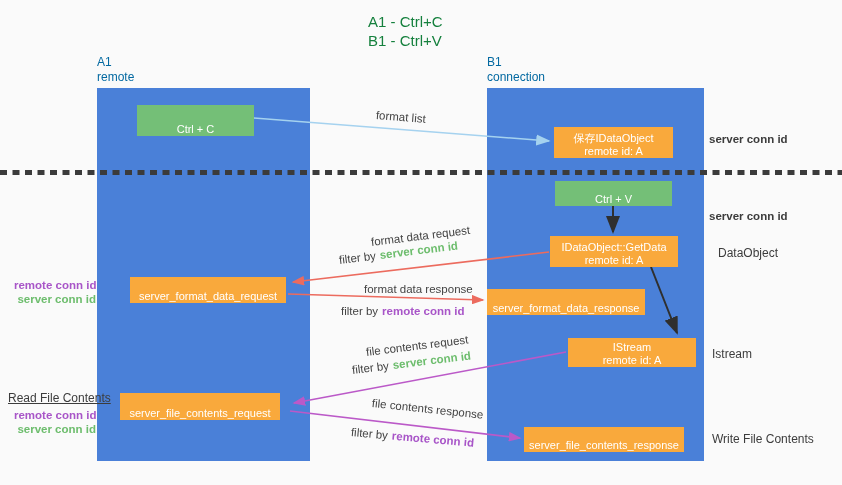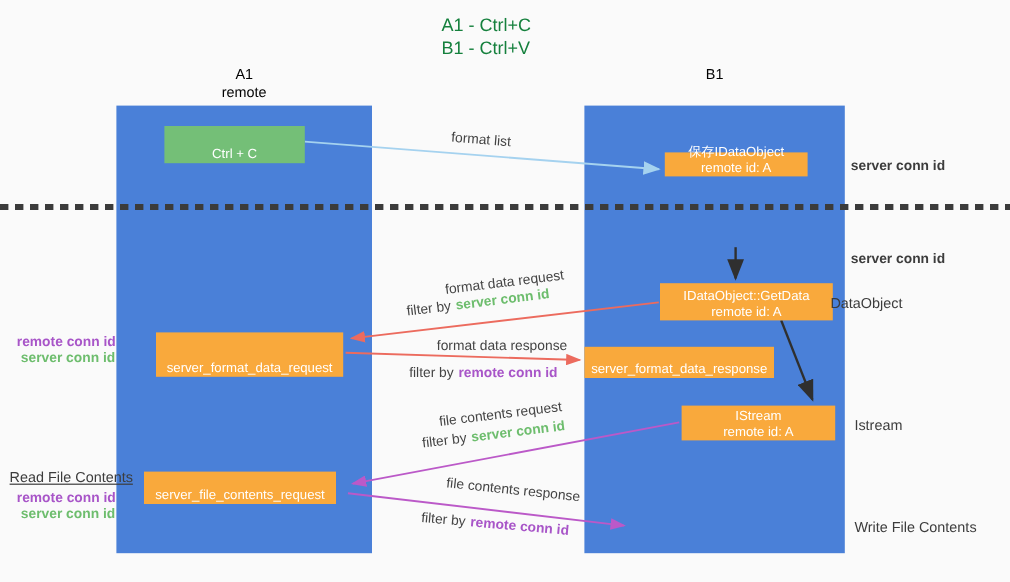--- a/index.html
+++ b/index.html
@@ -8,21 +8,21 @@
     --arrow-red:#ec6b5e; --arrow-purple:#bb59c8; --arrow-blue:#a5d2ef;
     --arrow-black:#2f2f2f; --dash-line:#3b3b3b;
   }
   html,body{margin:0;padding:0;}
   #canvas{
     position:relative;width:842px;height:485px;background:#fafafa;
     font-family:"Liberation Sans",sans-serif;overflow:hidden;color:#3c3c3c;
   }
   .abs{position:absolute;}
   .title{font-size:15px;line-height:19px;color:#15803d;}
-  .lane-header{text-align:center;font-size:12px;line-height:15px;color:#000000;}
+  .lane-header{font-size:12px;line-height:15px;color:#0369a1;}
   .lane{position:absolute;top:88px;height:373px;background:var(--lane-blue);}
   svg.layer{position:absolute;left:0;top:0;width:842px;height:485px;pointer-events:none;}
   .box{position:absolute;display:flex;flex-direction:column;align-items:center;justify-content:flex-end;
        color:#fff;font-size:11px;line-height:13px;text-align:center;box-sizing:border-box;}
   .bg-green{background:var(--box-green);}
   .bg-orange{background:var(--box-orange);}
   .lbl{position:absolute;font-size:11.5px;color:#444;white-space:nowrap;transform-origin:left center;}
   .green-b{color:var(--green-text);font-weight:bold;}
   .purple-b{color:var(--purple-text);font-weight:bold;}
   .filter span + span{margin-left:4px;}
@@ -42,20 +42,21 @@
     <div>A1 - Ctrl+C</div>
     <div>B1 - Ctrl+V</div>
   </div>
 
   <div class="abs lane-header" style="left:97px;top:55px;width:213px;">
     <div>A1</div>
     <div>remote</div>
   </div>
   <div class="abs lane-header" style="left:487px;top:55px;width:217px;">
     <div>B1</div>
+    <div>connection</div>
   </div>
 
   <div class="lane" style="left:97px;width:213px;"></div>
   <div class="lane" style="left:487px;width:217px;"></div>
 
   <svg class="layer" viewBox="0 0 842 485">
     <defs>
       <marker id="m-blue" markerWidth="9" markerHeight="7" refX="8" refY="3.5" orient="auto">
         <path d="M0,0 L9,3.5 L0,7 z" style="fill:var(--arrow-blue)"></path>
       </marker>
@@ -76,48 +77,54 @@
     <line x1="549" y1="252" x2="293" y2="282" style="stroke:var(--arrow-red)" stroke-width="1.6" marker-end="url(#m-red)"></line>
     <line x1="288" y1="294" x2="483" y2="300" style="stroke:var(--arrow-red)" stroke-width="1.6" marker-end="url(#m-red)"></line>
     <line x1="566" y1="352" x2="294" y2="403" style="stroke:var(--arrow-purple)" stroke-width="1.6" marker-end="url(#m-purple)"></line>
     <line x1="290" y1="411" x2="520" y2="438" style="stroke:var(--arrow-purple)" stroke-width="1.6" marker-end="url(#m-purple)"></line>
   </svg>
 
   <div class="box bg-green" style="left:137px;top:105px;width:117px;height:31px;">
     <div>Ctrl + C</div>
   </div>
 
-  <div class="box bg-orange" style="left:554px;top:127px;width:119px;height:20px;">
+  <div class="box bg-orange" style="left:554px;top:127px;width:119px;height:31px;">
     <div>保存IDataObject</div>
     <div>remote id: A</div>
   </div>
 
+  <div class="box bg-green" style="left:555px;top:181px;width:117px;height:25px;">
+    <div>Ctrl + V</div>
+  </div>
 
-  <div class="box bg-orange" style="left:550px;top:236px;width:144px;height:31px;">
+  <div class="box bg-orange" style="left:550px;top:236px;width:128px;height:31px;">
     <div>IDataObject::GetData</div>
     <div>remote id: A</div>
   </div>
 
-  <div class="box bg-orange" style="left:130px;top:277px;width:156px;height:37px;">
+  <div class="box bg-orange" style="left:130px;top:277px;width:156px;height:26px;">
     <div>server_format_data_request</div>
   </div>
 
   <div class="box bg-orange" style="left:487px;top:289px;width:158px;height:26px;">
     <div>server_format_data_response</div>
   </div>
 
   <div class="box bg-orange" style="left:568px;top:338px;width:128px;height:29px;">
     <div>IStream</div>
     <div>remote id: A</div>
   </div>
 
   <div class="box bg-orange" style="left:120px;top:393px;width:160px;height:27px;">
     <div>server_file_contents_request</div>
   </div>
 
+  <div class="box bg-orange" style="left:524px;top:427px;width:160px;height:25px;">
+    <div>server_file_contents_response</div>
+  </div>
 
   <div class="lbl rot-dn1" style="left:376px;top:109px;">format list</div>
 
   <div class="lbl rot-up" style="left:371px;top:236px;">format data request</div>
   <div class="lbl rot-up filter" style="left:339px;top:254px;">
     <span>filter by</span><span class="green-b">server conn id</span>
   </div>
 
   <div class="lbl" style="left:364px;top:283px;">format data response</div>
   <div class="lbl filter" style="left:341px;top:305px;">
@@ -129,21 +136,21 @@
     <span>filter by</span><span class="green-b">server conn id</span>
   </div>
 
   <div class="lbl rot-dn2" style="left:372px;top:397px;">file contents response</div>
   <div class="lbl rot-dn3 filter" style="left:351px;top:426px;">
     <span>filter by</span><span class="purple-b">remote conn id</span>
   </div>
 
   <div class="side green-b" style="left:709px;top:133px;font-size:11.5px;">server conn id</div>
   <div class="side green-b" style="left:709px;top:210px;font-size:11.5px;">server conn id</div>
-  <div class="side" style="left:692px;top:246px;text-align:center;">DataObject</div>
+  <div class="side" style="left:718px;top:246px;text-align:center;">DataObject</div>
   <div class="side" style="left:712px;top:347px;">Istream</div>
   <div class="side" style="left:712px;top:432px;">Write File Contents</div>
 
   <div class="pair" style="left:14px;top:278px;width:82px;">
     <div class="purple-b">remote conn id</div>
     <div class="green-b">server conn id</div>
   </div>
   <div class="side" style="left:8px;top:391px;text-decoration:underline;">Read File Contents</div>
   <div class="pair" style="left:14px;top:408px;width:82px;">
     <div class="purple-b">remote conn id</div>

